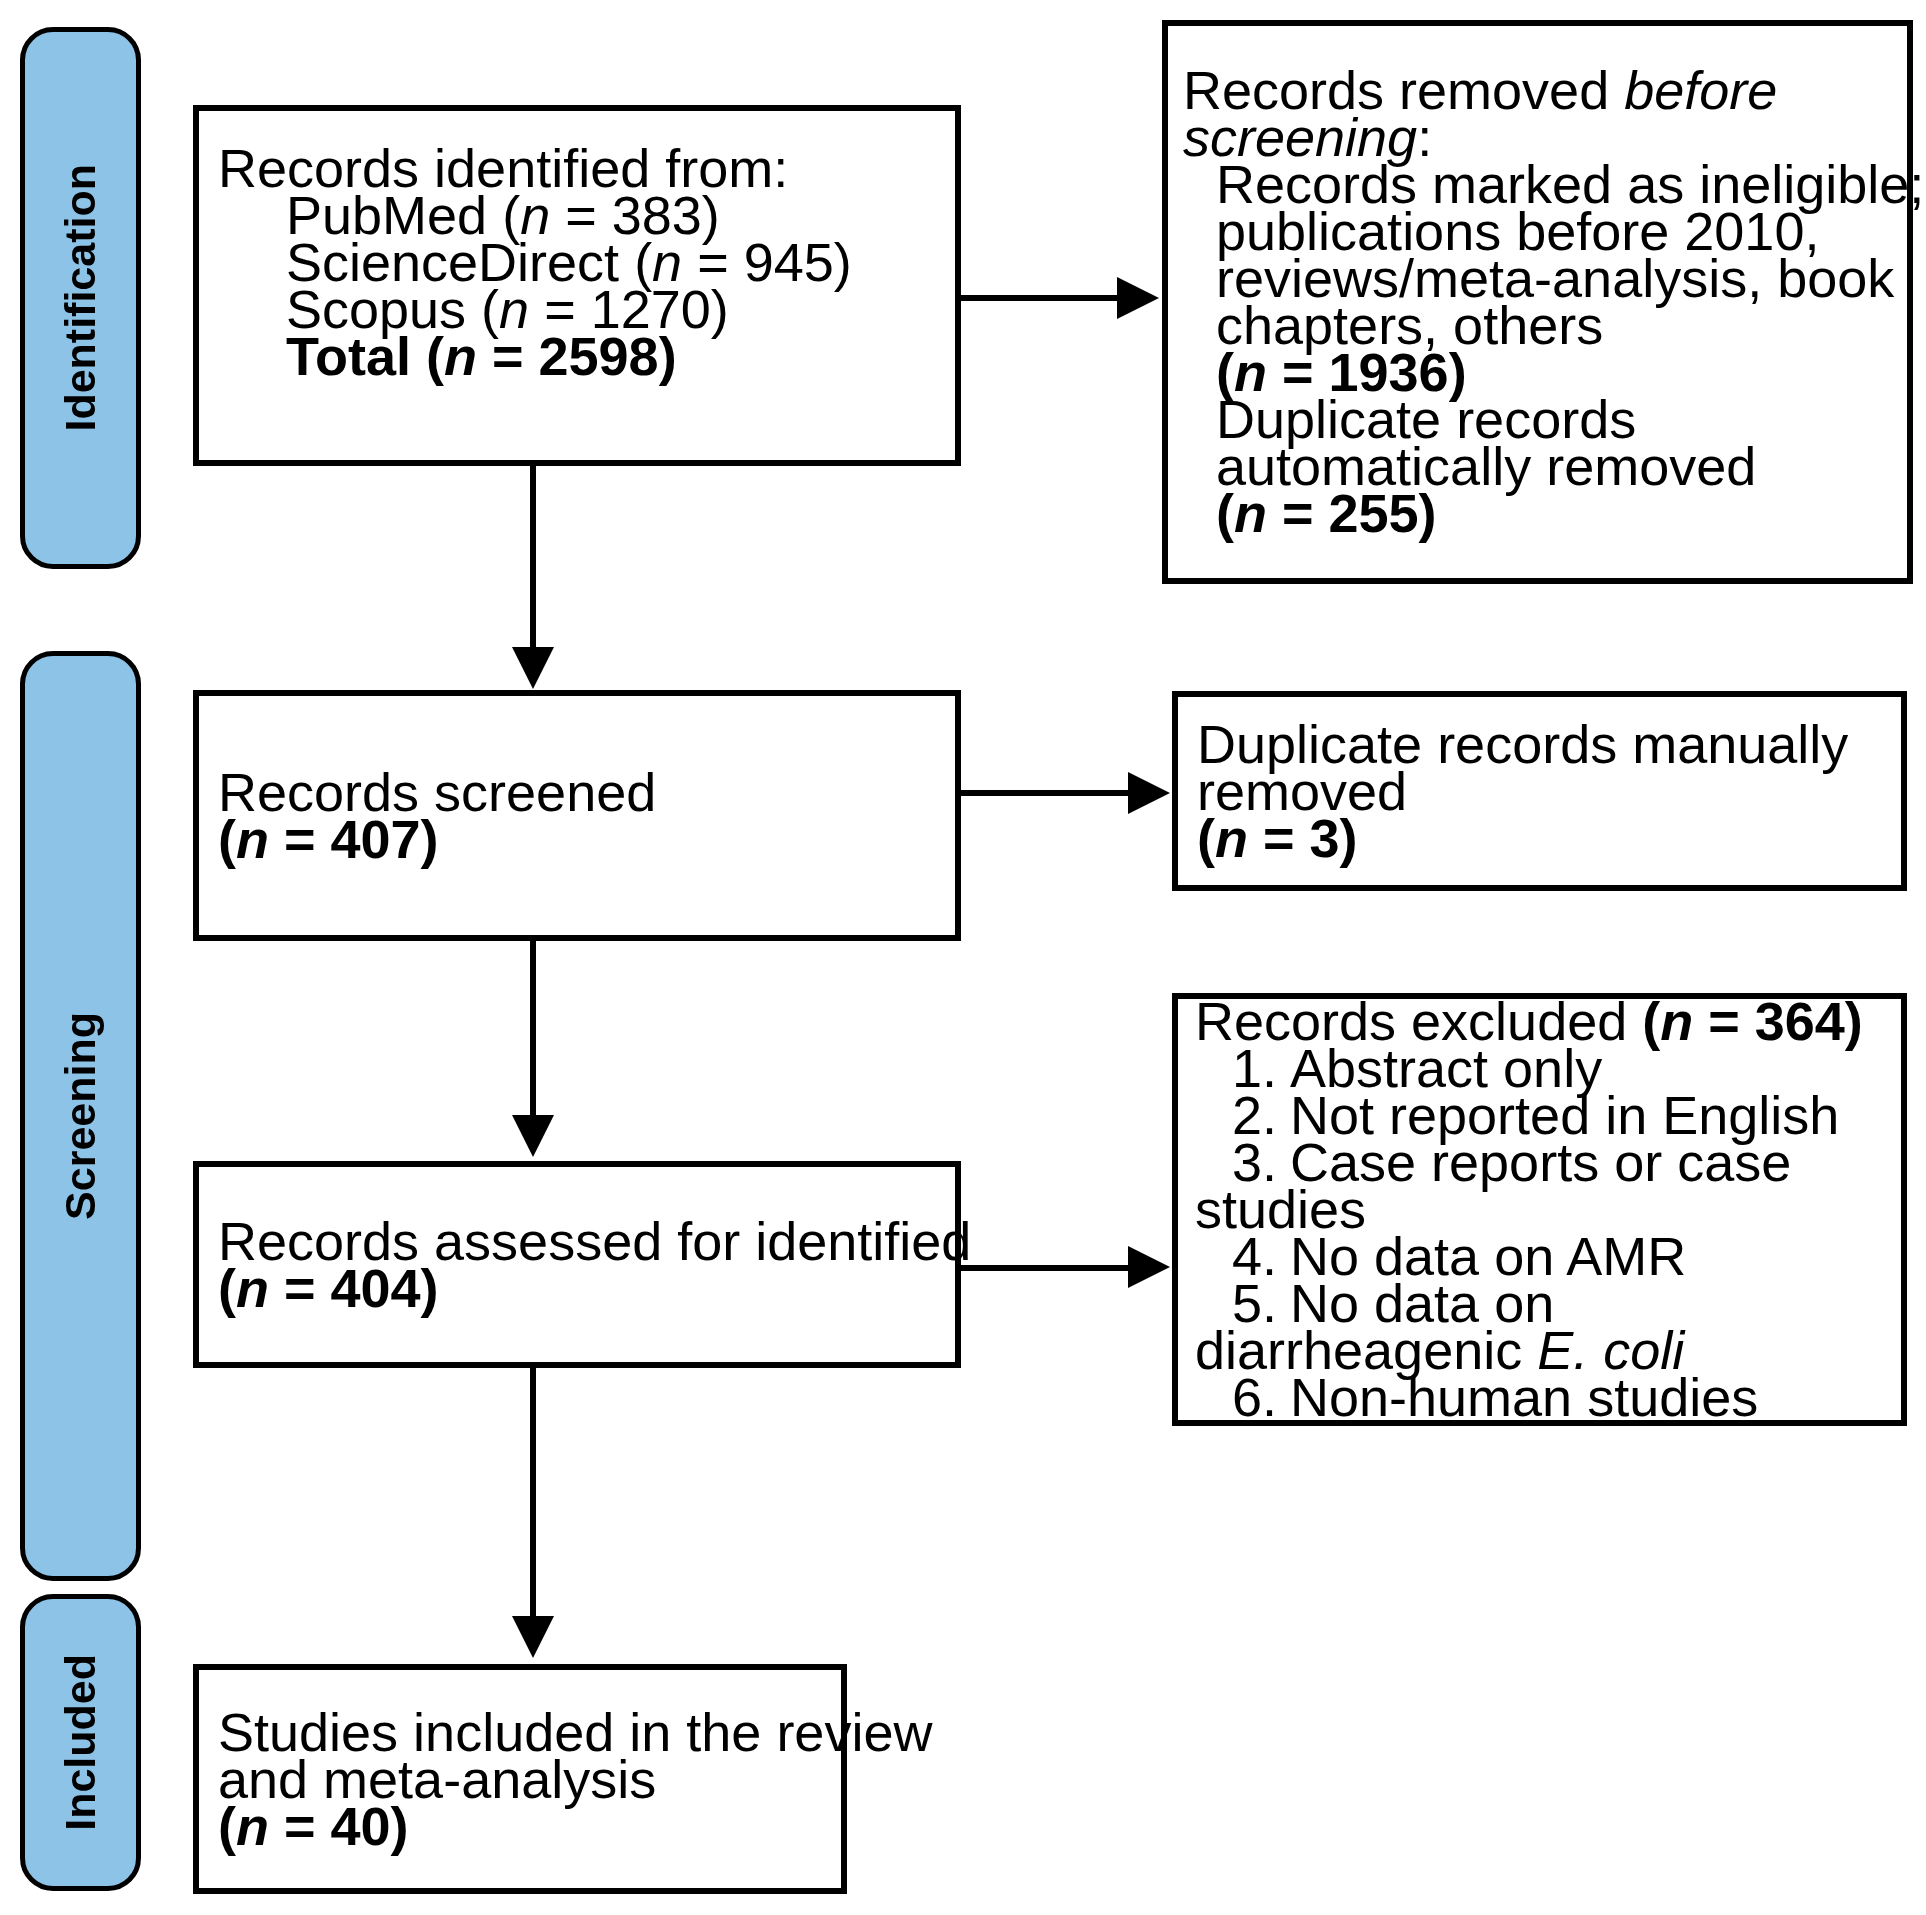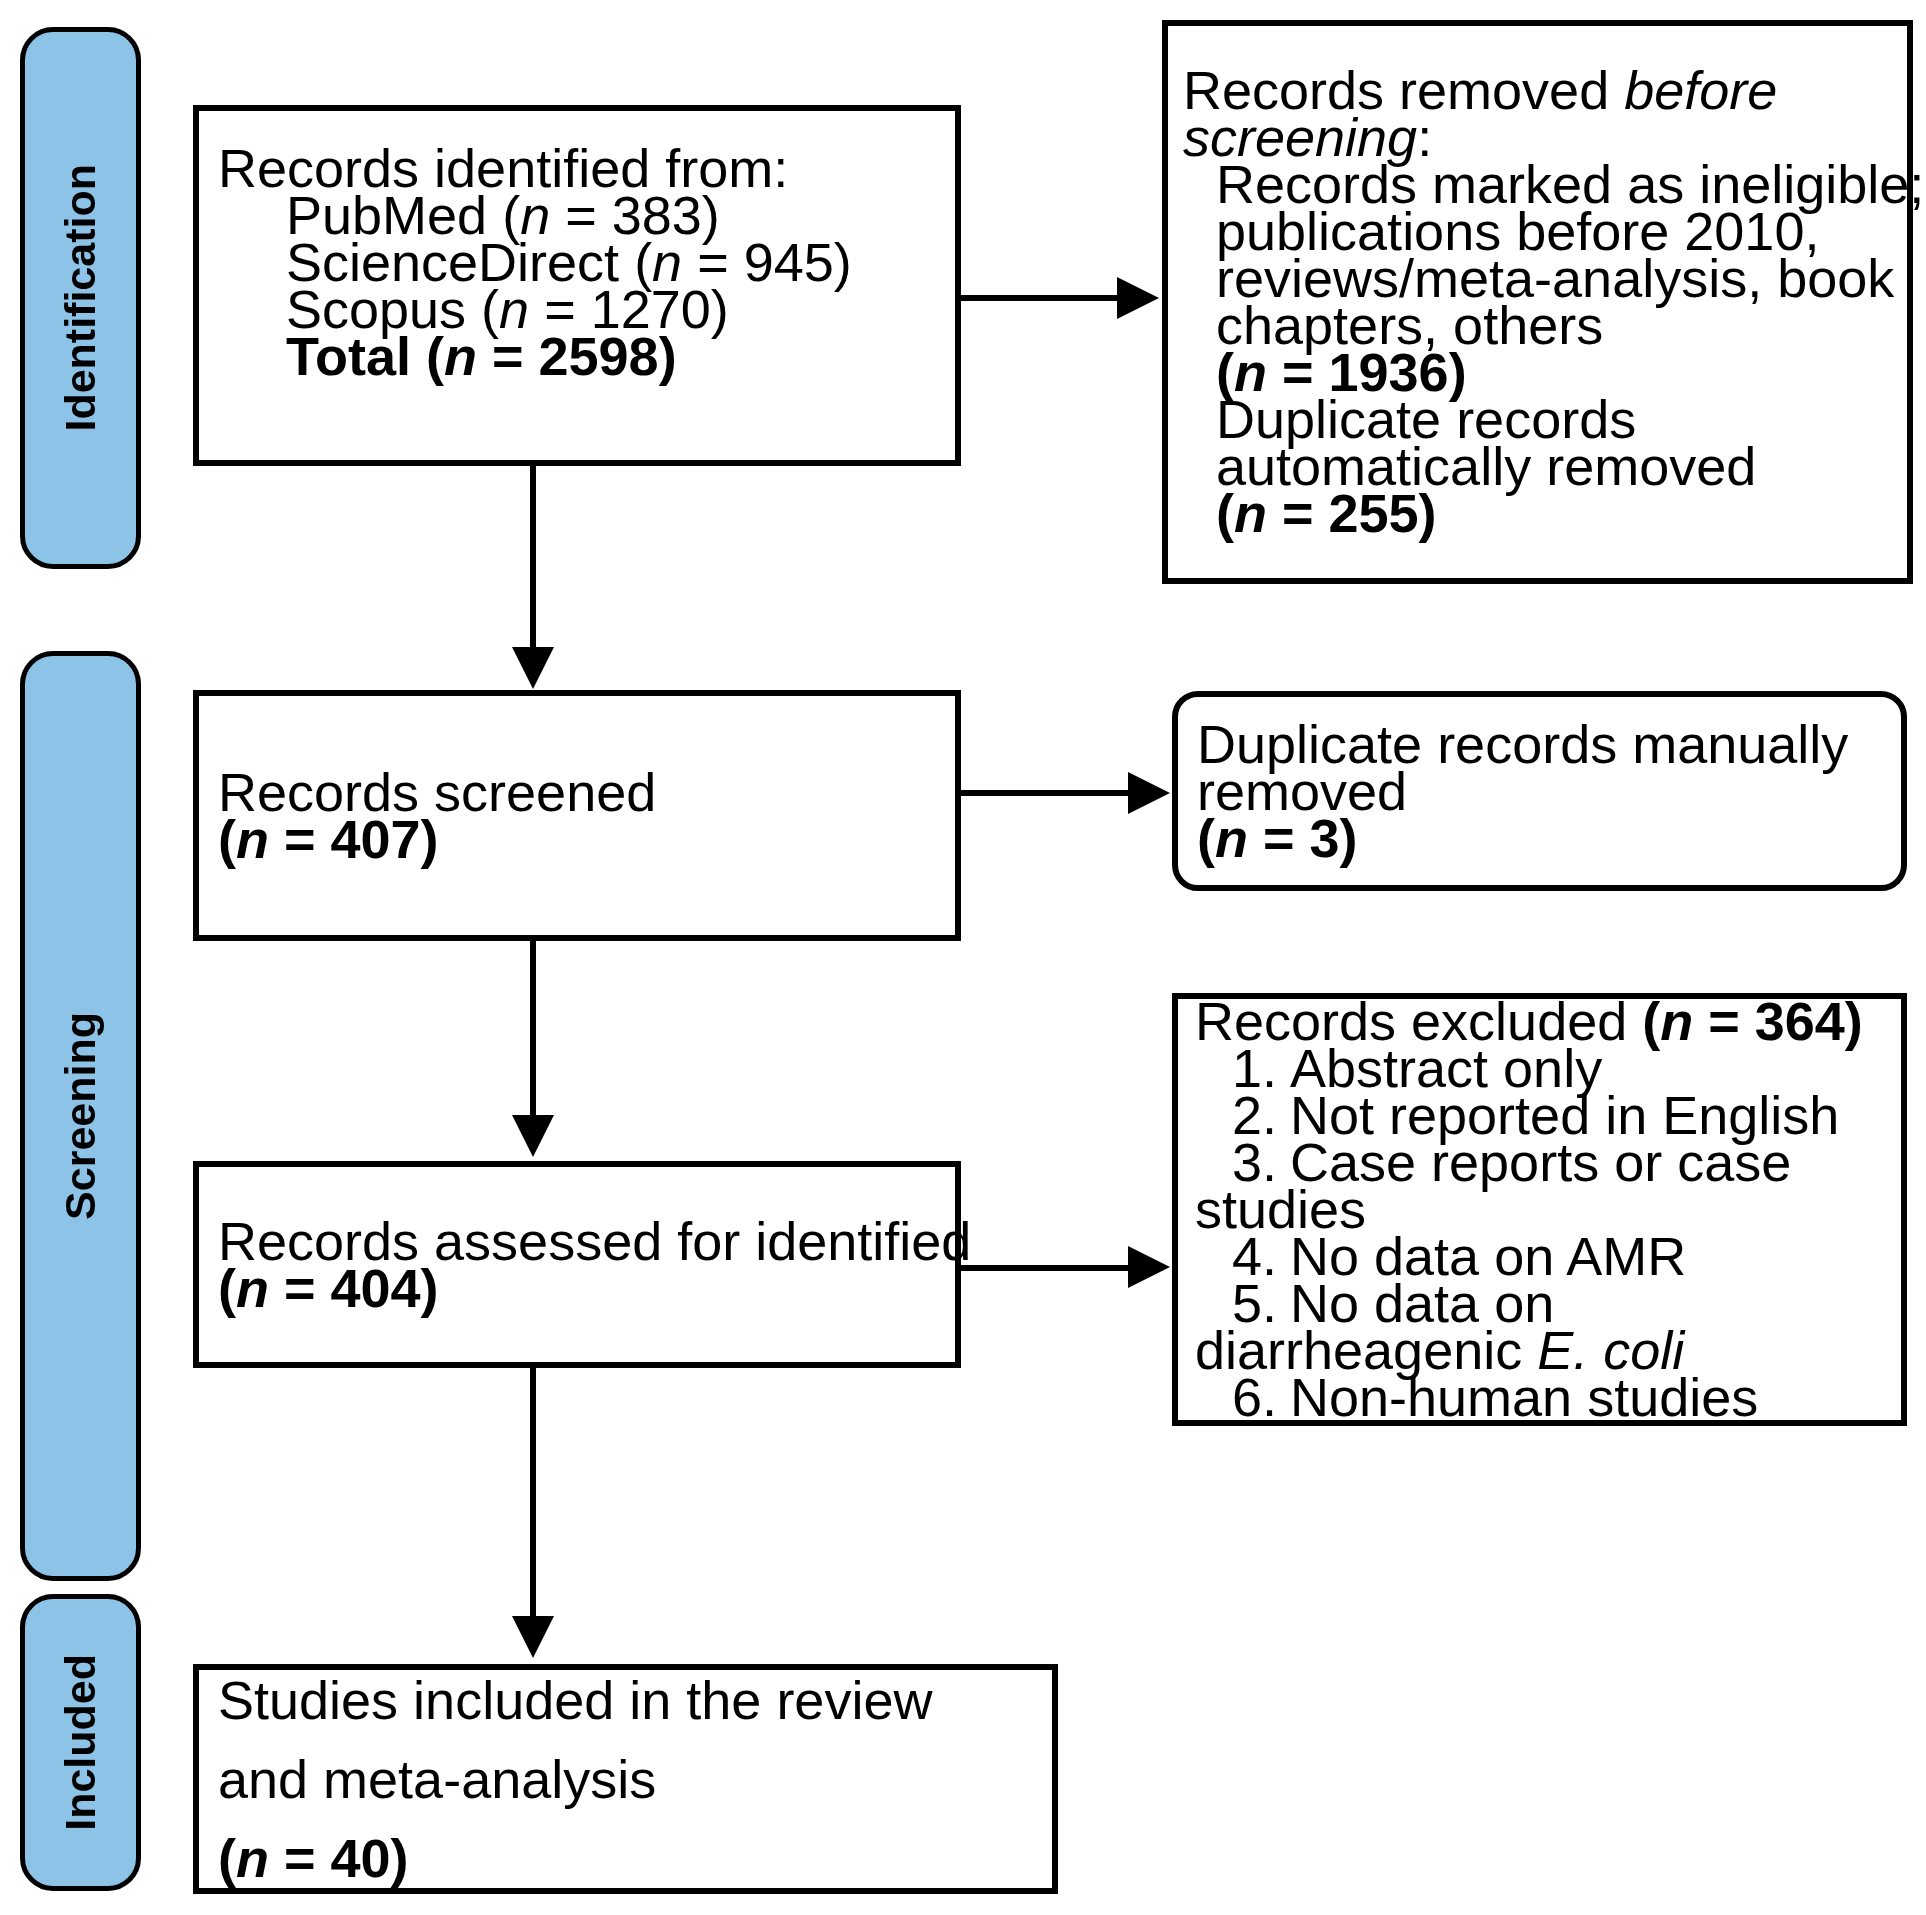--- a/index.html
+++ b/index.html
@@ -23,21 +23,21 @@
     box-sizing:border-box;display:flex;flex-direction:column;justify-content:center;
   }
   .fbox.top-align{justify-content:flex-start;}
   .ln{font-size:54px;line-height:47px;white-space:nowrap;}
   .b{font-weight:bold;}
   #box-identified{padding:34px 13.6px 0 19px;}
   #box-identified .ind1{margin-left:68px;}
   #box-removed{padding:0 41px 0 15px;}
   #box-removed .ind1{margin-left:33px;}
   #box-screened,#box-assessed,#box-included-studies{padding-left:19px;}
-  #box-dup-manual{padding-left:19px;padding-right:19px;border-radius:26px;}
+  #box-dup-manual{padding-left:19px;padding-right:19px;}
   #box-excluded{padding-left:17px;padding-right:13.6px;}
   #box-excluded .li{display:flex;margin-left:37px;}
   #box-excluded .num{width:58px;flex:none;}
   #box-excluded .cont{}
   
   .stem{position:absolute;background:var(--arrow,#000);}
   .head{position:absolute;width:0;height:0;}
   .head.right{border-top:21px solid transparent;border-bottom:21px solid transparent;border-left:42px solid var(--arrow,#000);}
   .head.down{border-left:21px solid transparent;border-right:21px solid transparent;border-top:42px solid var(--arrow,#000);}
 </style>
@@ -116,21 +116,21 @@
         <span class="num">5.</span>
         <span class="txt">No data on</span>
       </div>
       <div class="ln cont">diarrheagenic <i>E. coli</i></div>
       <div class="ln li">
         <span class="num">6.</span>
         <span class="txt">Non-human studies</span>
       </div>
     </div>
 
-  <div class="fbox" id="box-included-studies" style="left:193px;top:1664px;width:865px;height:230px;gap:32px;">
+  <div class="fbox" id="box-included-studies" style="left:193px;top:1664px;width:654px;height:230px;">
       <div class="ln">Studies included in the review</div>
       <div class="ln">and meta-analysis</div>
       <div class="ln b">(<i>n</i> = 40)</div>
     </div>
 
   <div>
     <div class="stem" style="left:530px;top:466px;width:6.1px;height:184px;"></div>
     <div class="head down" style="left:512px;top:647px;"></div>
   </div>
   <div>

